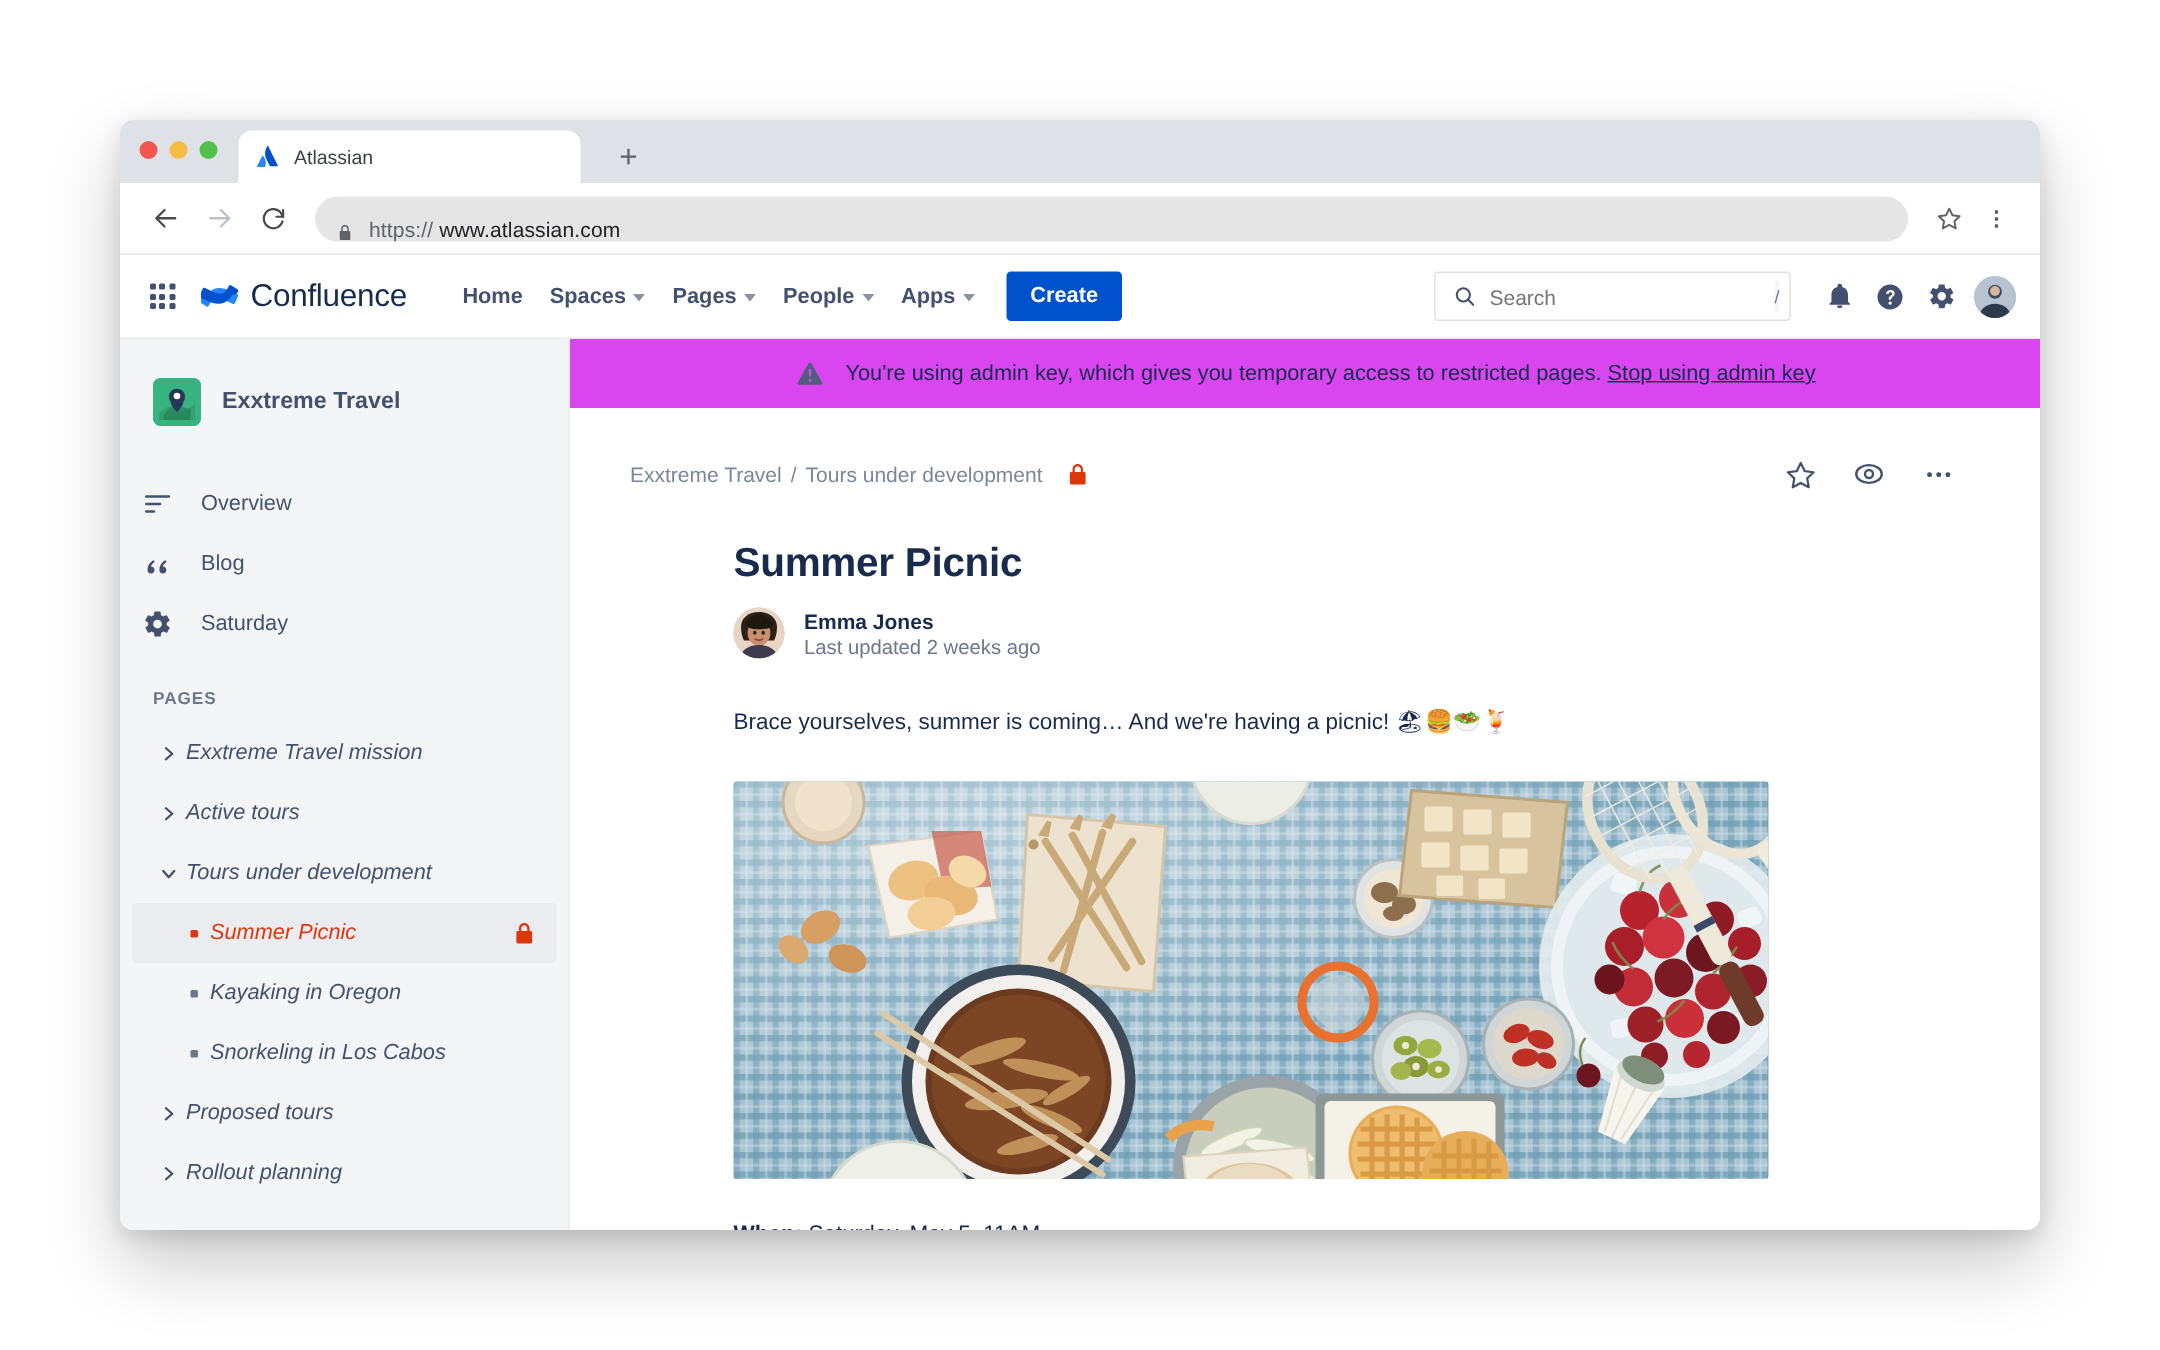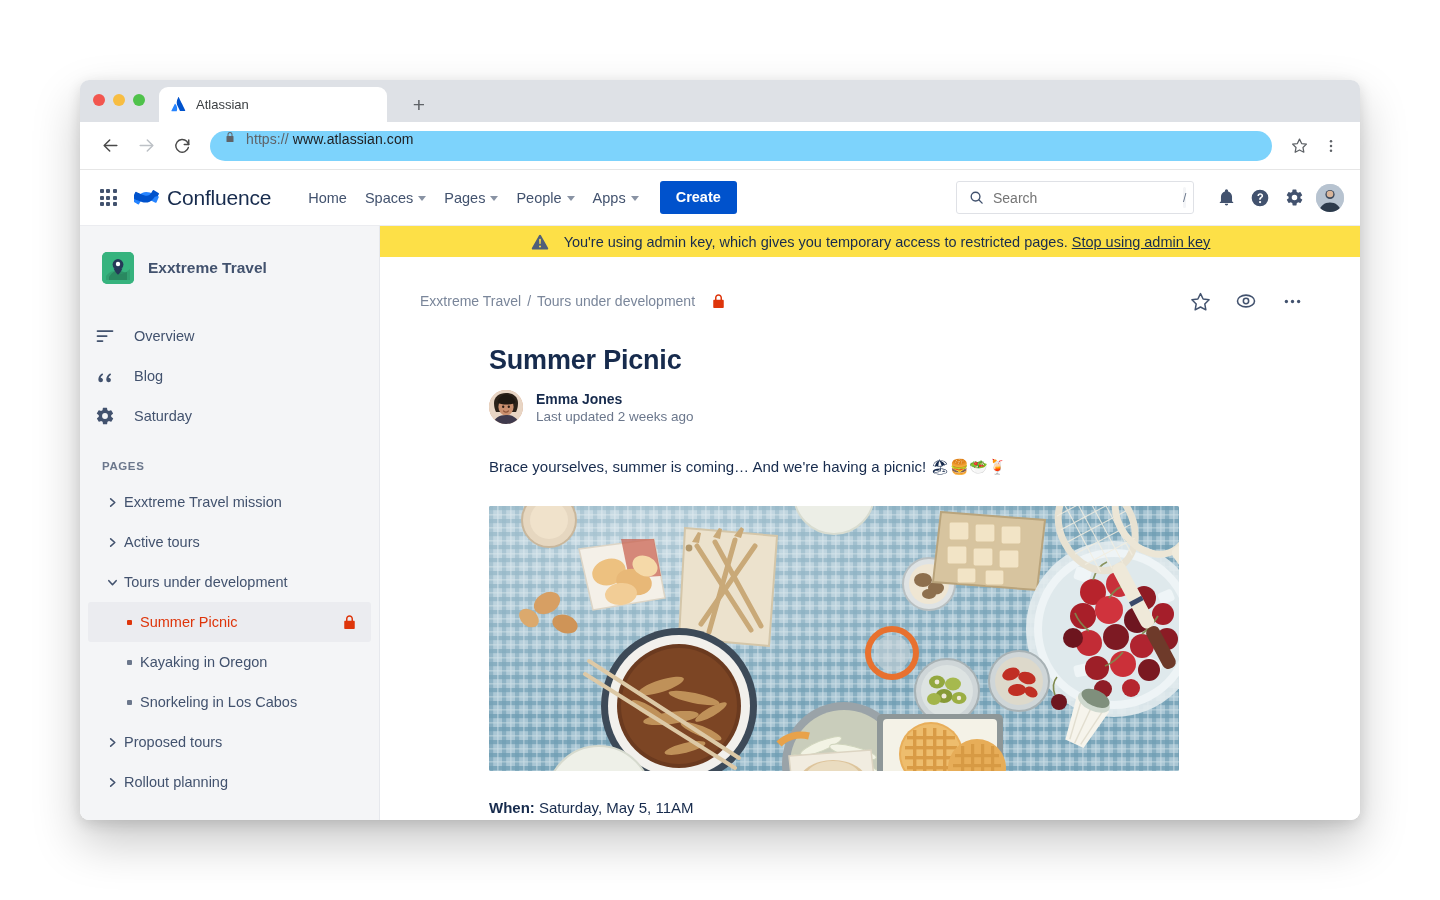--- a/index.html
+++ b/index.html
@@ -89,24 +89,24 @@
     width: 32px; height: 32px;
     display: flex; align-items: center; justify-content: center;
     border-radius: 50%;
     color: #4a4a4a;
   }
   .nav-btn.disabled { color: #bdc1c6; }
 
   .omnibox {
     flex: 1;
     height: 30px;
-    background: #7dd3fc;
+    background: #e5e5e5;
     border-radius: 15px;
     display: flex;
-    align-items: flex-start;
+    align-items: flex-end;
     padding: 0 14px;
     gap: 10px;
     margin: 0 8px;
     position: relative;
   }
   .omnibox .url {
     font-size: 14px;
     color: #202124;
     letter-spacing: 0.1px;
   }
@@ -155,21 +155,21 @@
   }
 
   .cnav-item {
     display: flex;
     align-items: center;
     gap: 5px;
     padding: 6px 9px;
     border-radius: 3px;
     font-size: 14.5px;
     color: #42526e;
-    font-weight: normal;
+    font-weight: bold;
   }
   .caret {
     width: 0; height: 0;
     border-left: 4px solid transparent;
     border-right: 4px solid transparent;
     border-top: 5px solid #8993a4;
     margin-top: 2px;
   }
 
   .create-btn {
@@ -319,33 +319,33 @@
   }
   .tree-row .bullet i {
     width: 5px; height: 5px; border-radius: 1px;
     background: #6b778c; display: block;
   }
   .tree-row.selected {
     background: #ebecf0;
   }
   .tree-row.selected .label { color: #de350b; }
   .tree-row.selected .bullet i { background: #de350b; }
-  .tree-row .label { white-space: nowrap; }
+  .tree-row .label { white-space: nowrap; font-style: italic; }
   .tree-row .lock-tail { margin-left: auto; display: flex; align-items: center; }
 
   
   .main {
     flex: 1;
     background: #ffffff;
     overflow: hidden;
     position: relative;
   }
   .admin-banner {
-    background: #fde047;
-    height: 31px;
+    background: #d946ef;
+    height: 46px;
     display: flex;
     align-items: center;
     justify-content: center;
     gap: 14px;
     padding: 0 20px;
   }
   .admin-banner .txt {
     font-size: 14.5px;
     color: #172b4d;
   }

